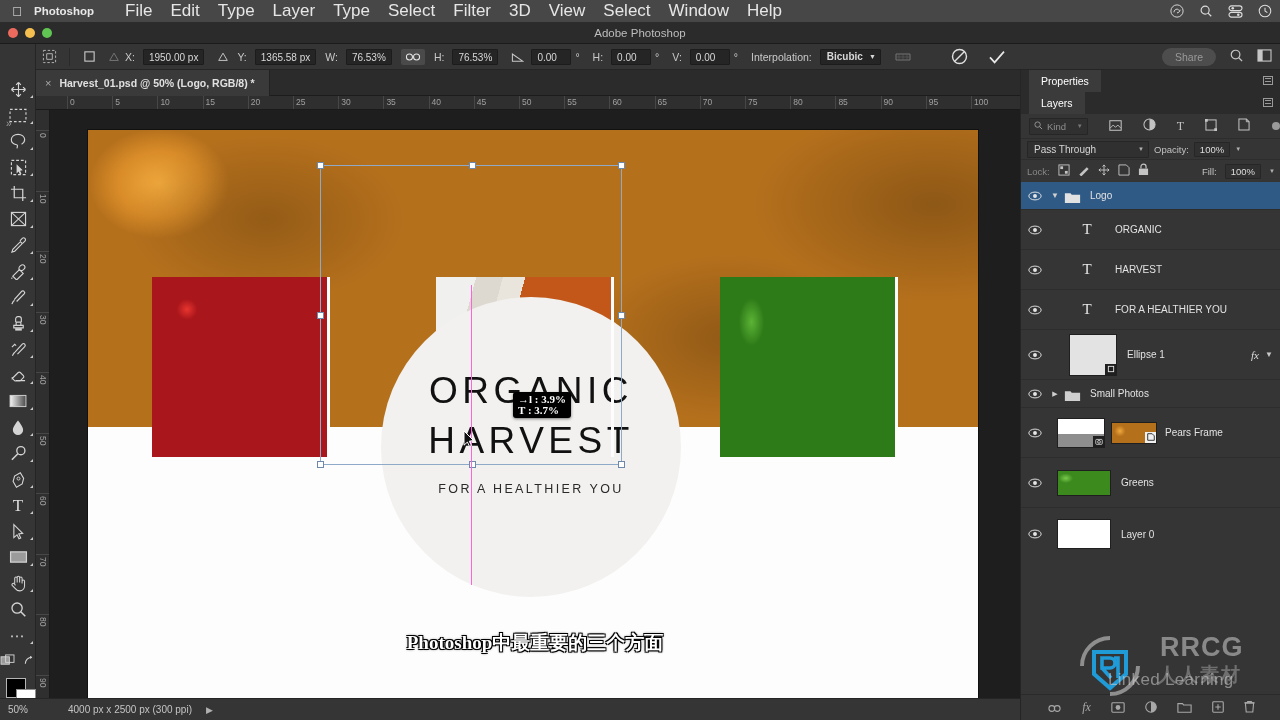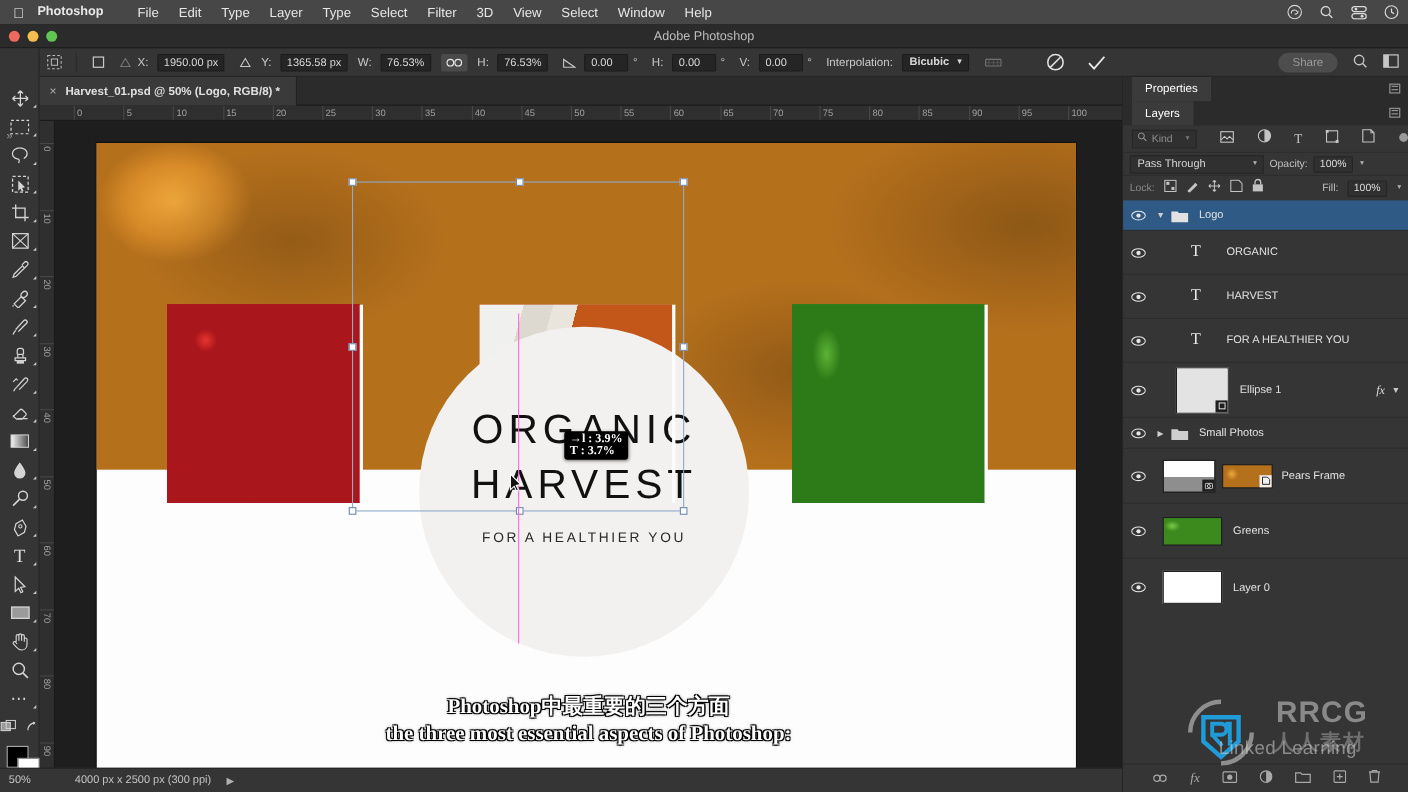--- a/index.html
+++ b/index.html
@@ -5,21 +5,21 @@
   * { box-sizing: border-box; margin:0; padding:0; }
   html,body { width:1280px; height:720px; overflow:hidden; background:#1e1e1e;
     font-family:"Liberation Sans", sans-serif; -webkit-font-smoothing:antialiased; }
 
   
   .macbar { position:absolute; left:0; top:0; width:1280px; height:22px;
     background:#474747; display:flex; align-items:center; color:#e8e8e8;
     font-size:11.5px; }
   .macbar .apple { width:34px; text-align:center; font-size:13px; color:#f0f0f0; }
   .macbar .appname { font-weight:bold; font-size:11.5px; margin-right:22px; }
-  .macbar .mi { padding:0 9px; font-size:12px; color:#e6e6e6; }
+  .macbar .mi { padding:0 9px; font-size:17px; color:#e6e6e6; }
   .macbar .right { position:absolute; right:8px; top:0; height:22px;
     display:flex; align-items:center; gap:15px; }
   .macbar .right svg { display:block; }
 
   
   .titlebar { position:absolute; left:0; top:22px; width:1280px; height:22px;
     background:#2b2b2b; border-bottom:1px solid #1b1b1b; }
   .traffic { position:absolute; left:8px; top:6px; display:flex; gap:7px; }
   .traffic span { width:10px; height:10px; border-radius:50%; display:block; }
   .apptitle { position:absolute; left:0; top:0; width:1280px; height:22px;
@@ -691,21 +691,20 @@
   <span>T : 3.7%</span>
 </div>
 <div class="cursor">
   <svg width="13" height="18" viewBox="0 0 13 18">
       <path d="M1 1l9.5 9.5-4.2.7 2.1 4.3-1.9.9-2.1-4.3L1 15.2z" fill="#111" stroke="#fff" stroke-width="1"></path>
     </svg>
 </div>
 
 <div class="subs">
   <div class="sub1">Photoshop中最重要的三个方面</div>
-  <div class="sub2">the three most essential aspects of Photoshop:</div>
 </div>
 
 <div class="tabbar">
   <div class="doctab">
     <span class="x">×</span>
     <span>Harvest_01.psd @ 50% (Logo, RGB/8) *</span>
   </div>
 </div>
 
 <div class="rightpanel">

